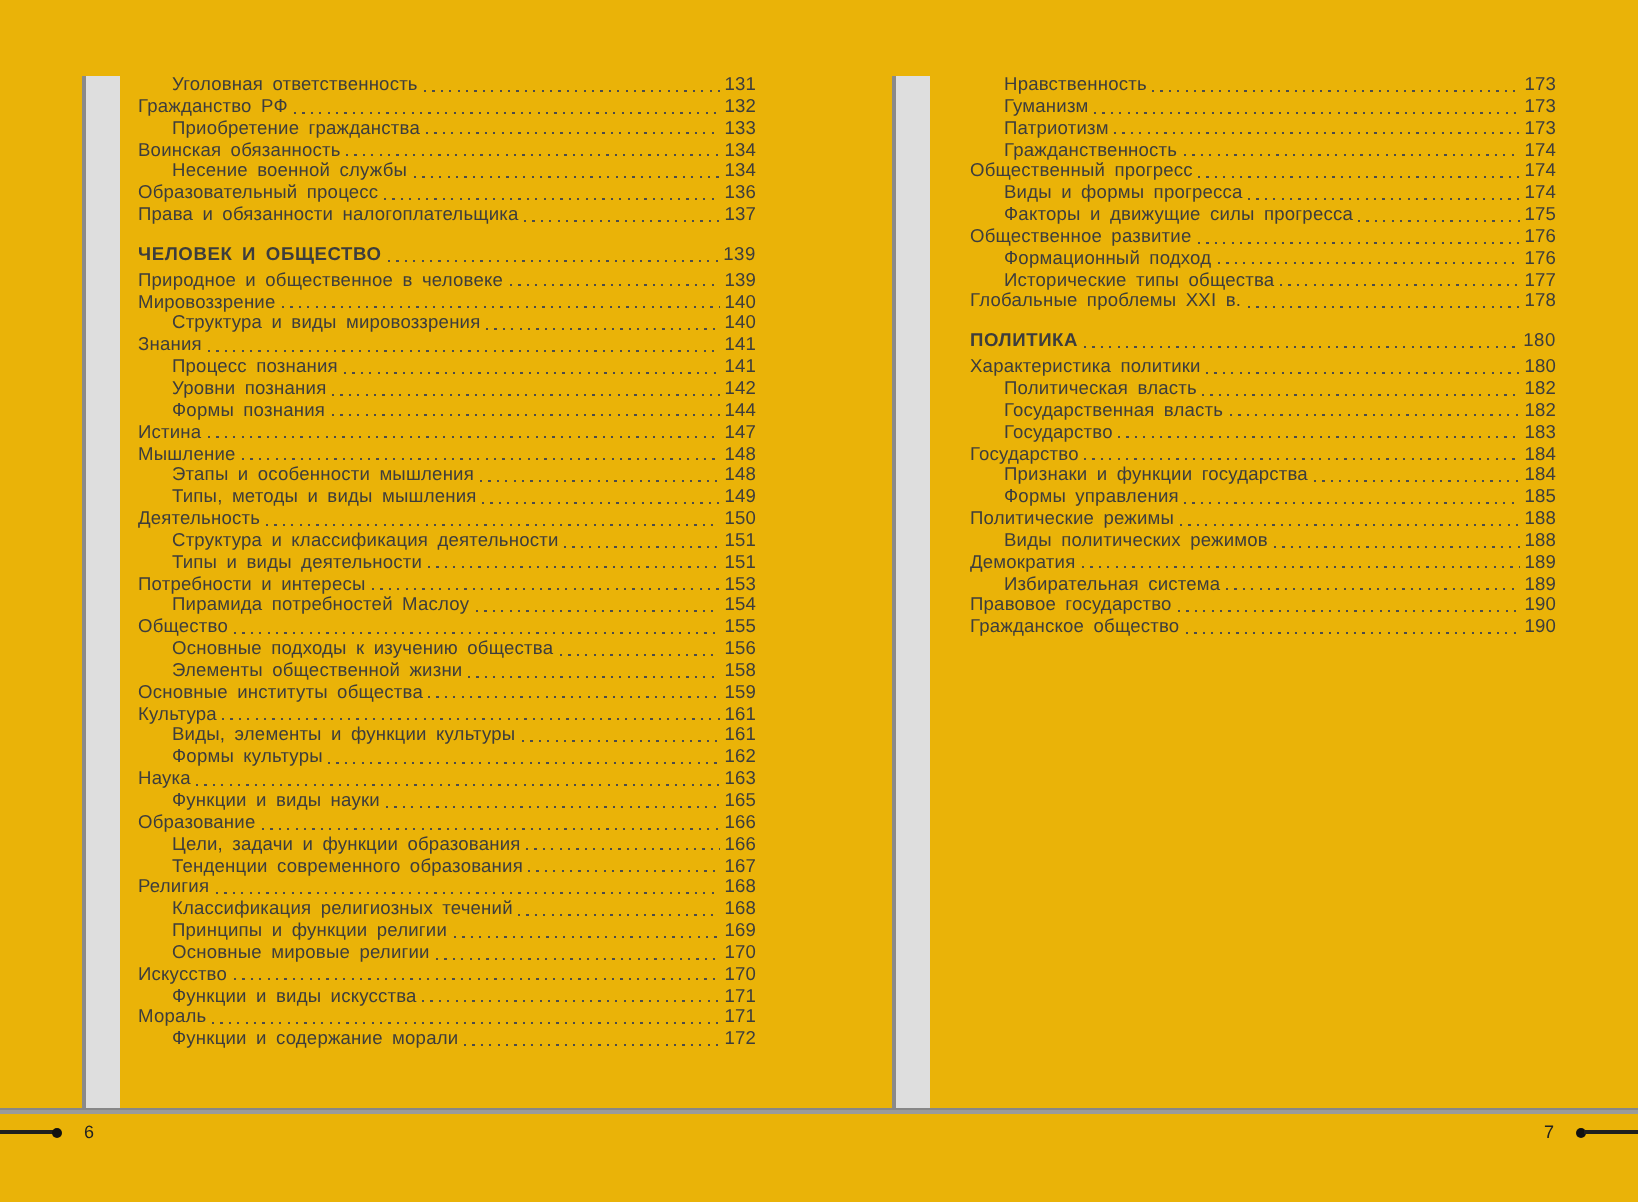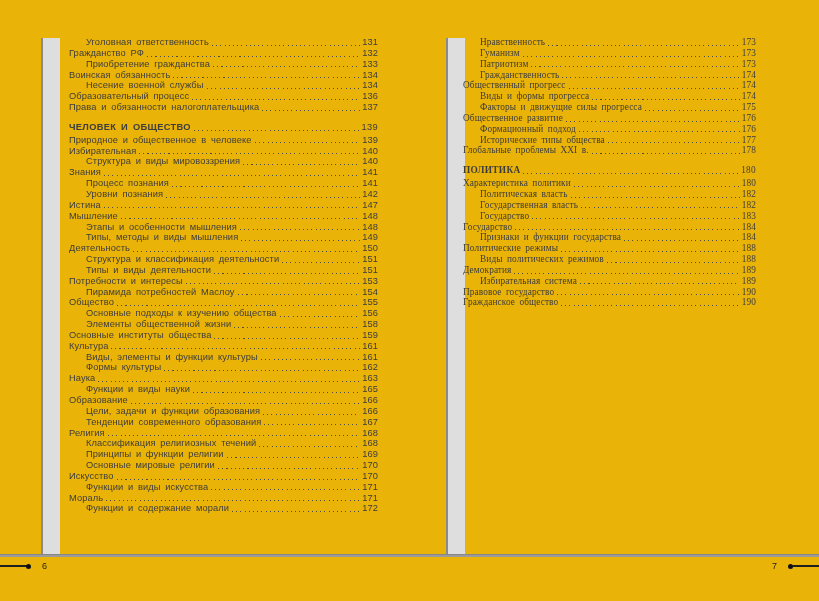--- a/index.html
+++ b/index.html
@@ -31,21 +31,21 @@
   
   .toc-col {
     position: absolute;
     top: 37px;
     font-size: 9.3px;
     line-height: 10.85px;
     letter-spacing: 0.1px;
     word-spacing: 2px;
   }
   .toc-left  { left: 69px;  width: 309px; }
-  .toc-right { left: 463px; width: 293px; font-family: Liberation Serif, serif; }
+  .toc-right { left: 485px; width: 293px; }
 
   .toc-line { display: flex; }
   .toc-line.type-sub { padding-left: 17px; }
   .toc-line.type-section { margin-top: 9px; margin-bottom: 2px; letter-spacing: 0.3px; }
   .toc-line.type-section .toc-label { font-weight: bold; }
 
   .toc-label { white-space: nowrap; }
   .toc-page  { white-space: nowrap; }
   .toc-leader {
     flex: 1 1 auto;
@@ -147,21 +147,21 @@
     <span class="toc-label">ЧЕЛОВЕК И ОБЩЕСТВО</span>
     <span class="toc-leader"></span>
     <span class="toc-page">139</span>
   </div>
       <div class="toc-line type-top">
     <span class="toc-label">Природное и общественное в человеке</span>
     <span class="toc-leader"></span>
     <span class="toc-page">139</span>
   </div>
       <div class="toc-line type-top">
-    <span class="toc-label">Избирательная</span>
+    <span class="toc-label">Мировоззрение</span>
     <span class="toc-leader"></span>
     <span class="toc-page">140</span>
   </div>
       <div class="toc-line type-sub">
     <span class="toc-label">Структура и виды мировоззрения</span>
     <span class="toc-leader"></span>
     <span class="toc-page">140</span>
   </div>
       <div class="toc-line type-top">
     <span class="toc-label">Знания</span>
@@ -170,20 +170,25 @@
   </div>
       <div class="toc-line type-sub">
     <span class="toc-label">Процесс познания</span>
     <span class="toc-leader"></span>
     <span class="toc-page">141</span>
   </div>
       <div class="toc-line type-sub">
     <span class="toc-label">Уровни познания</span>
     <span class="toc-leader"></span>
     <span class="toc-page">142</span>
+  </div>
+      <div class="toc-line type-sub">
+    <span class="toc-label">Формы познания</span>
+    <span class="toc-leader"></span>
+    <span class="toc-page">144</span>
   </div>
       <div class="toc-line type-top">
     <span class="toc-label">Истина</span>
     <span class="toc-leader"></span>
     <span class="toc-page">147</span>
   </div>
       <div class="toc-line type-top">
     <span class="toc-label">Мышление</span>
     <span class="toc-leader"></span>
     <span class="toc-page">148</span>
@@ -408,20 +413,25 @@
   </div>
       <div class="toc-line type-top">
     <span class="toc-label">Государство</span>
     <span class="toc-leader"></span>
     <span class="toc-page">184</span>
   </div>
       <div class="toc-line type-sub">
     <span class="toc-label">Признаки и функции государства</span>
     <span class="toc-leader"></span>
     <span class="toc-page">184</span>
+  </div>
+      <div class="toc-line type-sub">
+    <span class="toc-label">Формы управления</span>
+    <span class="toc-leader"></span>
+    <span class="toc-page">185</span>
   </div>
       <div class="toc-line type-top">
     <span class="toc-label">Политические режимы</span>
     <span class="toc-leader"></span>
     <span class="toc-page">188</span>
   </div>
       <div class="toc-line type-sub">
     <span class="toc-label">Виды политических режимов</span>
     <span class="toc-leader"></span>
     <span class="toc-page">188</span>

